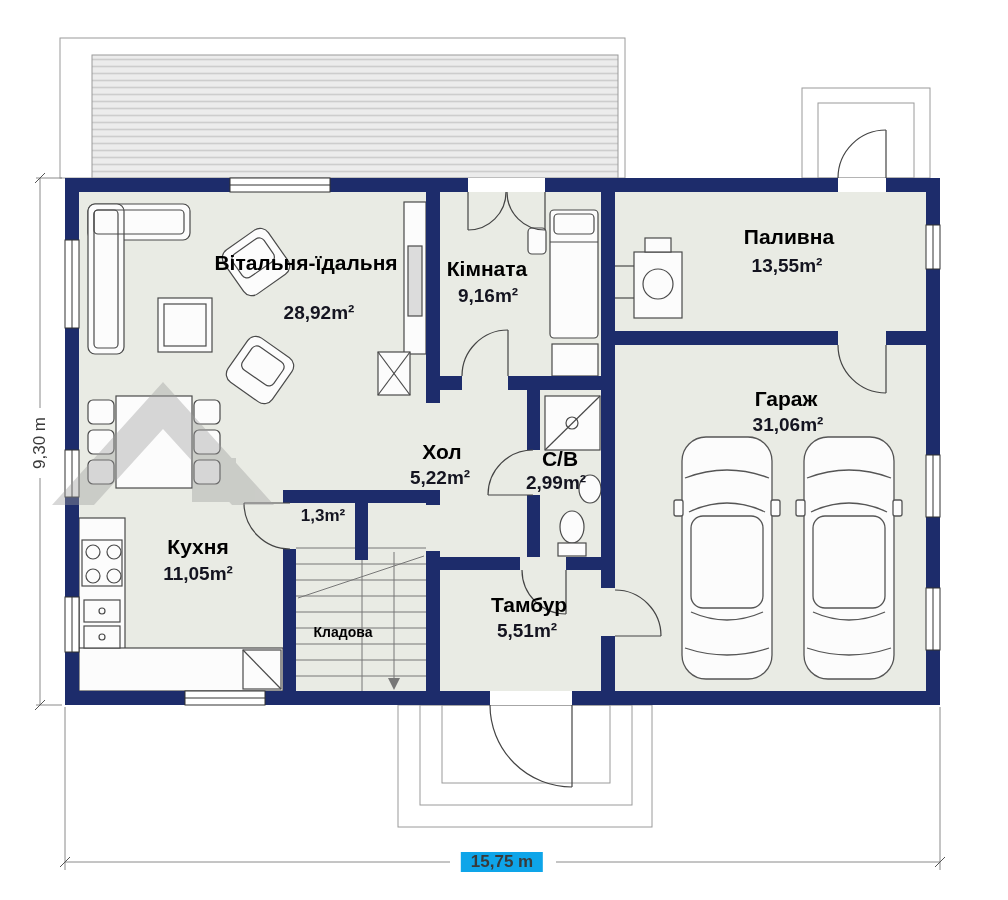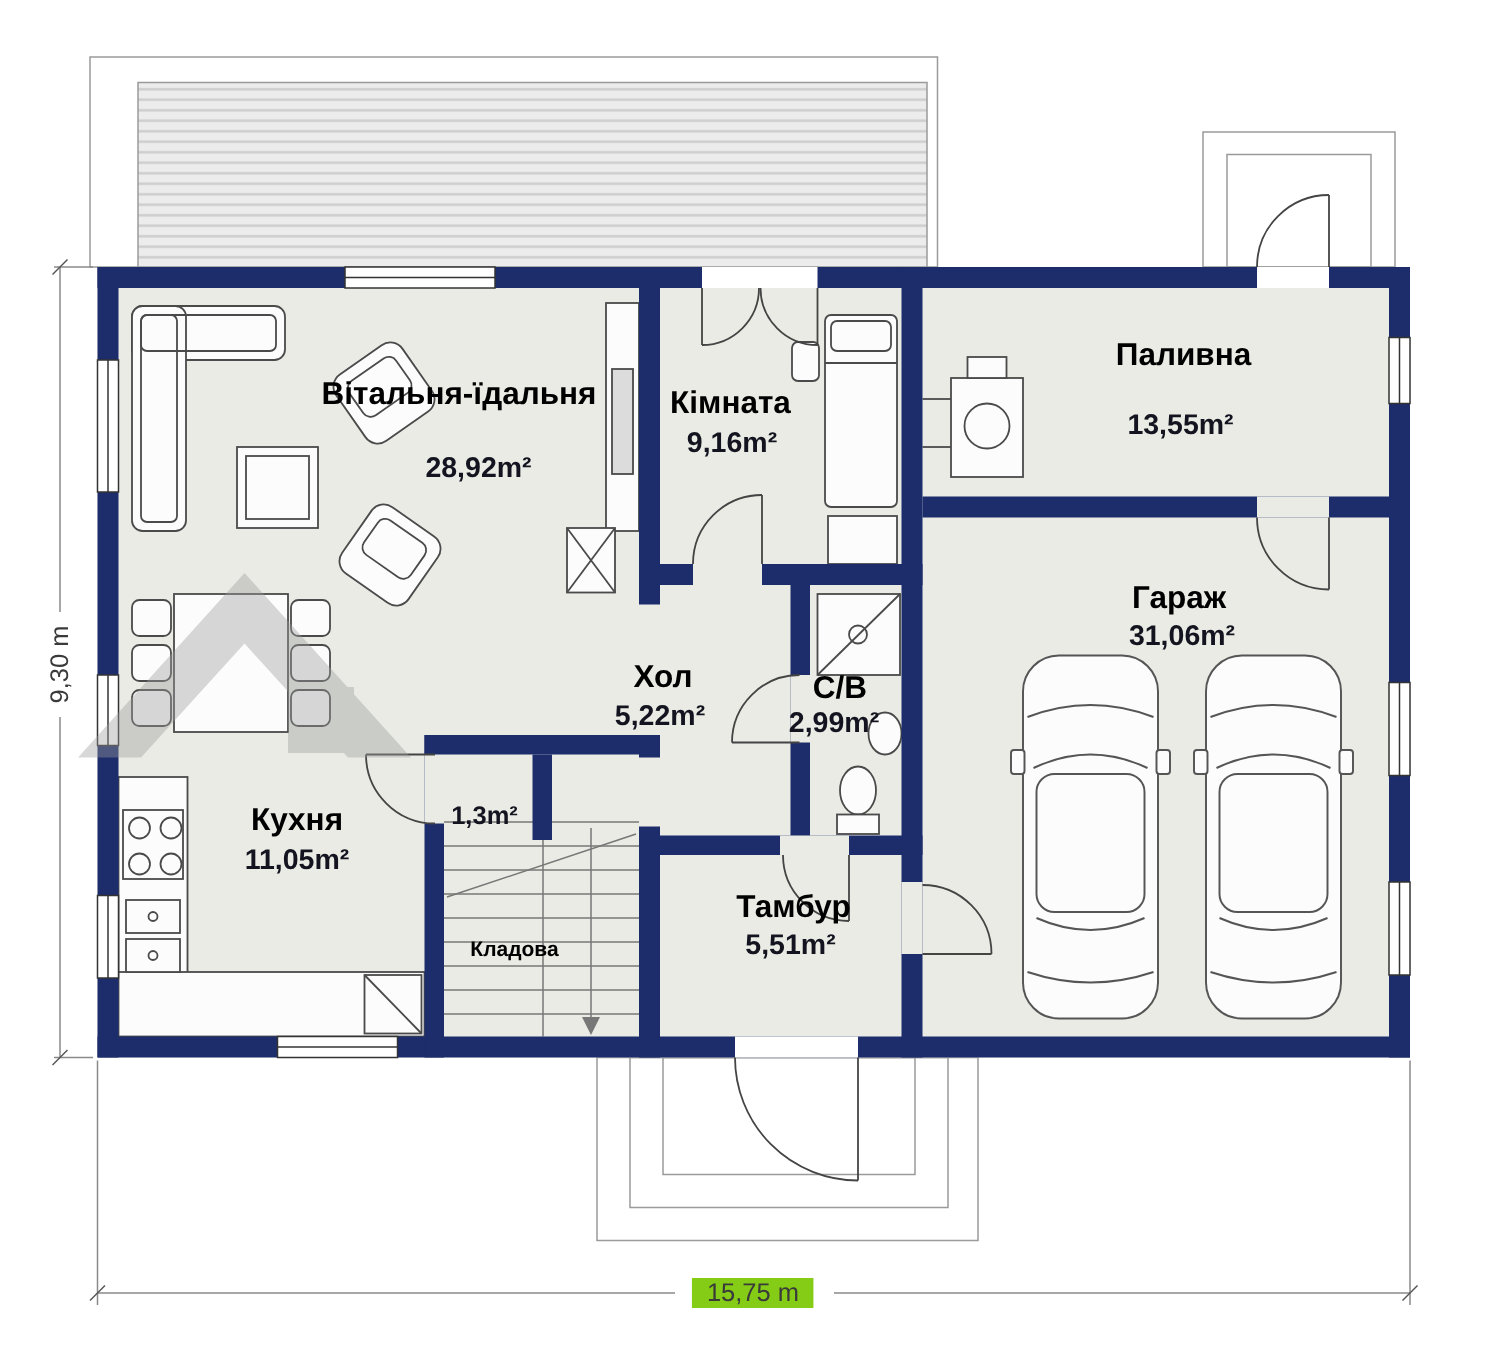--- a/index.html
+++ b/index.html
@@ -10,21 +10,21 @@
   .stage svg{position:absolute;left:0;top:0;}
   .lbl{
     position:absolute;transform:translate(-50%,-50%);
     text-align:center;white-space:nowrap;z-index:6;
   }
   .room-name{color:#000000;font-size:21px;font-weight:bold;}
   .room-area{color:#141420;font-size:19px;font-weight:bold;}
   .small{font-size:17px;}
   .dim{color:#3a3a3a;font-size:17px;font-weight:normal;}
   .dim-v{transform:translate(-50%,-50%) rotate(-90deg);}
-  .dim-h{background:#84cc16;padding:0 10px;}
+  .dim-h{background:#0ea5e9;padding:0 10px;font-weight:bold;}
   .watermark{
     position:absolute;left:543px;top:523px;transform:translate(-50%,-50%);
     font-size:94px;font-weight:bold;letter-spacing:3px;white-space:nowrap;
     color:rgba(128,128,128,0.55);
     -webkit-text-stroke:2px rgba(255,255,255,0.65);
     text-shadow:0 0 6px rgba(255,255,255,0.5);
     z-index:5;
   }
 </style>
 </head>
@@ -261,37 +261,37 @@
 </svg>
 
 
 <div class="lbl room-name" style="left:306px;top:263px">Вітальня-їдальня</div>
 <div class="lbl room-area" style="left:319px;top:313px">28,92m²</div>
 
 <div class="lbl room-name" style="left:487px;top:269px">Кімната</div>
 <div class="lbl room-area" style="left:488px;top:296px">9,16m²</div>
 
 <div class="lbl room-name" style="left:789px;top:237px">Паливна</div>
-<div class="lbl room-area" style="left:787px;top:284px">13,55m²</div>
+<div class="lbl room-area" style="left:787px;top:266px">13,55m²</div>
 
 <div class="lbl room-name" style="left:786px;top:399px">Гараж</div>
 <div class="lbl room-area" style="left:788px;top:425px">31,06m²</div>
 
 <div class="lbl room-name" style="left:442px;top:452px">Хол</div>
 <div class="lbl room-area" style="left:440px;top:478px">5,22m²</div>
 
 <div class="lbl room-name" style="left:560px;top:459px">С/В</div>
 <div class="lbl room-area" style="left:556px;top:483px">2,99m²</div>
 
 <div class="lbl room-name" style="left:198px;top:547px">Кухня</div>
 <div class="lbl room-area" style="left:198px;top:574px">11,05m²</div>
 
 <div class="lbl room-name" style="left:529px;top:605px">Тамбур</div>
 <div class="lbl room-area" style="left:527px;top:631px">5,51m²</div>
 
 <div class="lbl room-name" style="left:343px;top:632px;font-size:14px">Кладова</div>
 
-<div class="lbl room-area small" style="left:323px;top:544px">1,3m²</div>
+<div class="lbl room-area small" style="left:323px;top:516px">1,3m²</div>
 
 <div class="lbl dim dim-v" style="left:40px;top:443px">9,30 m</div>
 <div class="lbl dim dim-h" style="left:502px;top:862px">15,75 m</div>
 
 </div>
 
 </body></html>

